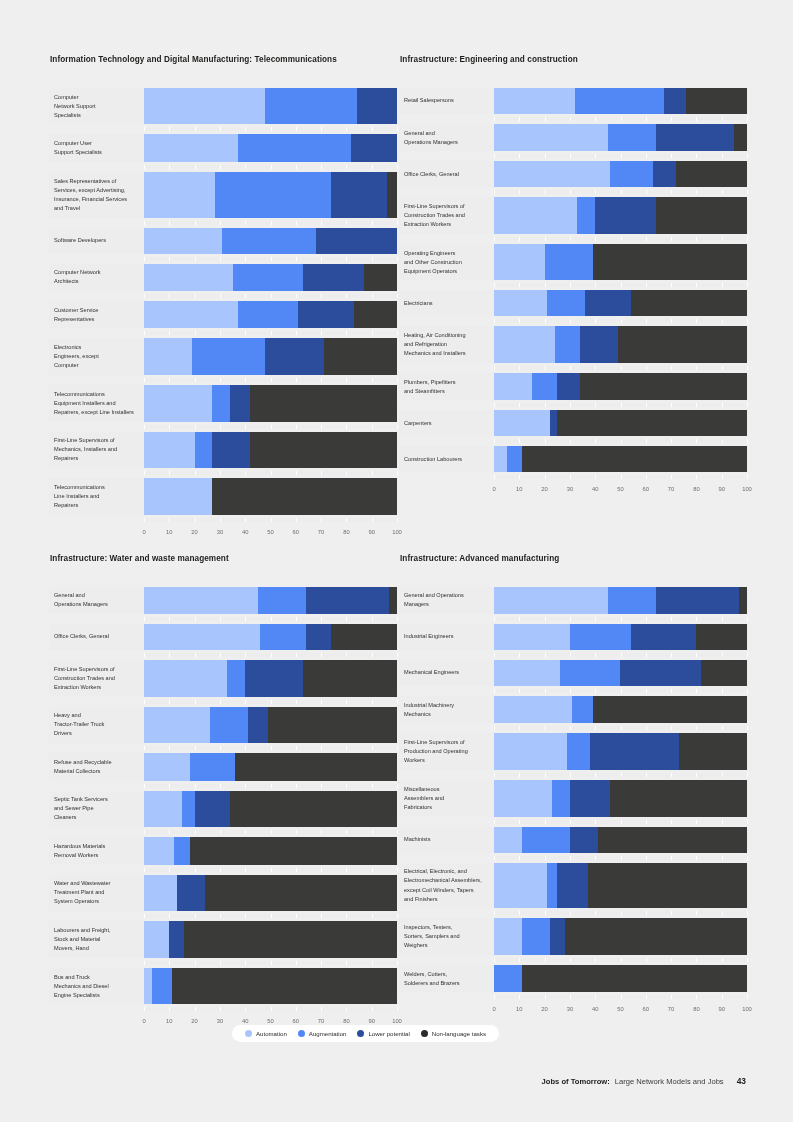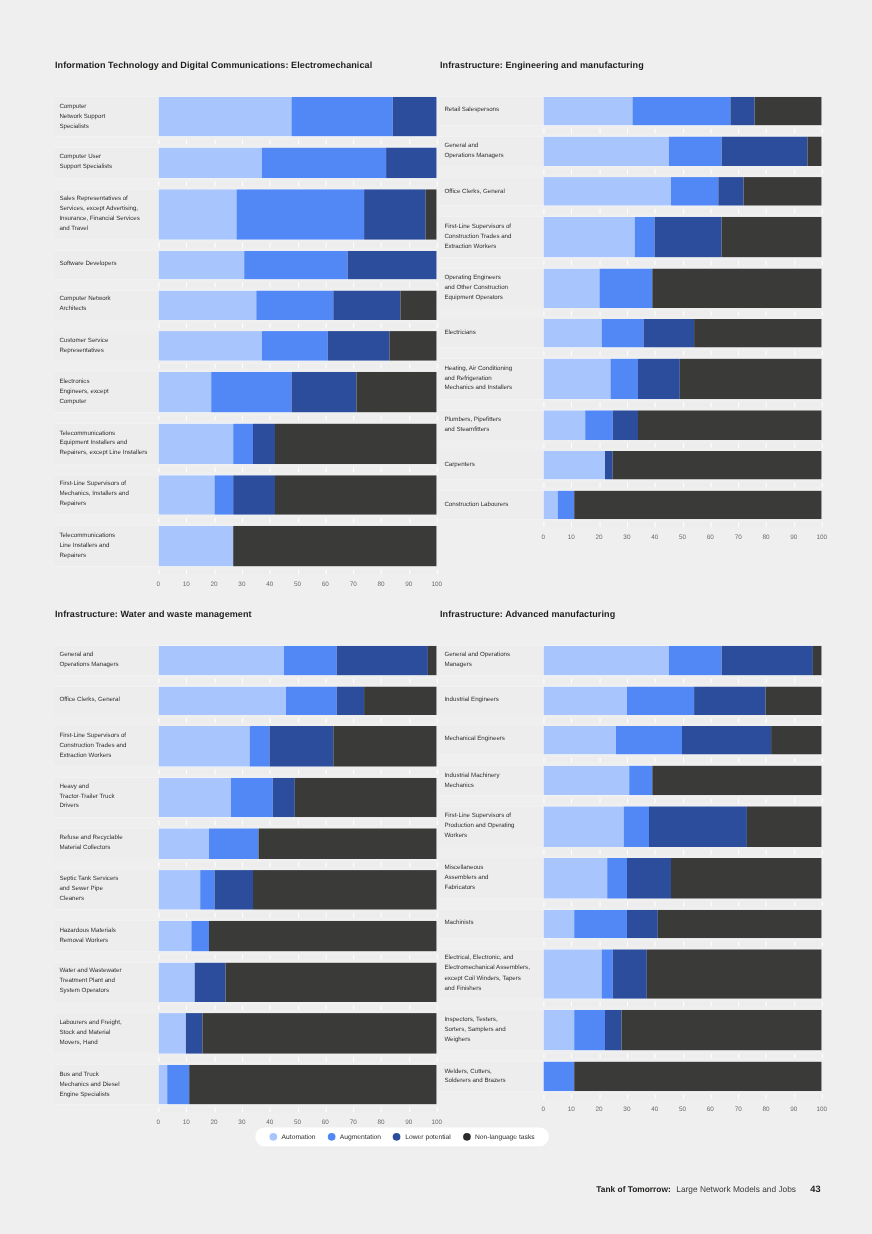--- a/index.html
+++ b/index.html
@@ -133,21 +133,21 @@
   .footer .strong{font-weight:bold;color:#1d1d1b;}
   .footer .pg{font-weight:bold;color:#1d1d1b;margin-left:8px;font-size:8.4px;}
 </style>
 </head>
 <body>
 
 <div class="page">
 
   <div class="grid" id="grid">
       <div class="panel">
-        <div class="panel-title">Information Technology and Digital Communications: Electromechanical</div>
+        <div class="panel-title">Information Technology and Digital Manufacturing: Telecommunications</div>
         <div class="chart">
           <div class="rows">
             <div class="row" style="height: 36.6px;">
               <div class="row-label">
                 <div>
                   <span>Computer</span>
                   <span>Network Support</span>
                   <span>Specialists</span>
                 </div>
               </div>
@@ -424,21 +424,21 @@
             <span class="tk" style="left: 50%;">50</span>
             <span class="tk" style="left: 60%;">60</span>
             <span class="tk" style="left: 70%;">70</span>
             <span class="tk" style="left: 80%;">80</span>
             <span class="tk" style="left: 90%;">90</span>
             <span class="tk" style="left: 100%;">100</span>
           </div>
         </div>
       </div>
       <div class="panel">
-        <div class="panel-title">Infrastructure: Engineering and manufacturing</div>
+        <div class="panel-title">Infrastructure: Engineering and construction</div>
         <div class="chart">
           <div class="rows">
             <div class="row" style="height: 26px;">
               <div class="row-label">
                 <div>
                   <span>Retail Salespersons</span>
                 </div>
               </div>
               <div class="bar">
                 <div class="seg automation" title="Automation: 32" style="width: 32%;"></div>
@@ -1309,18 +1309,18 @@
         <span class="dot lower"></span>
         <span class="lg-label">Lower potential</span>
       </div>
       <div class="lg">
         <span class="dot nonlang"></span>
         <span class="lg-label">Non-language tasks</span>
       </div>
     </div>
 
   <div class="footer">
-    <span class="strong">Tank of Tomorrow:</span>
+    <span class="strong">Jobs of Tomorrow:</span>
     <span>Large Network Models and Jobs</span>
     <span class="pg">43</span>
   </div>
 
 </div>
 
 </body></html>

